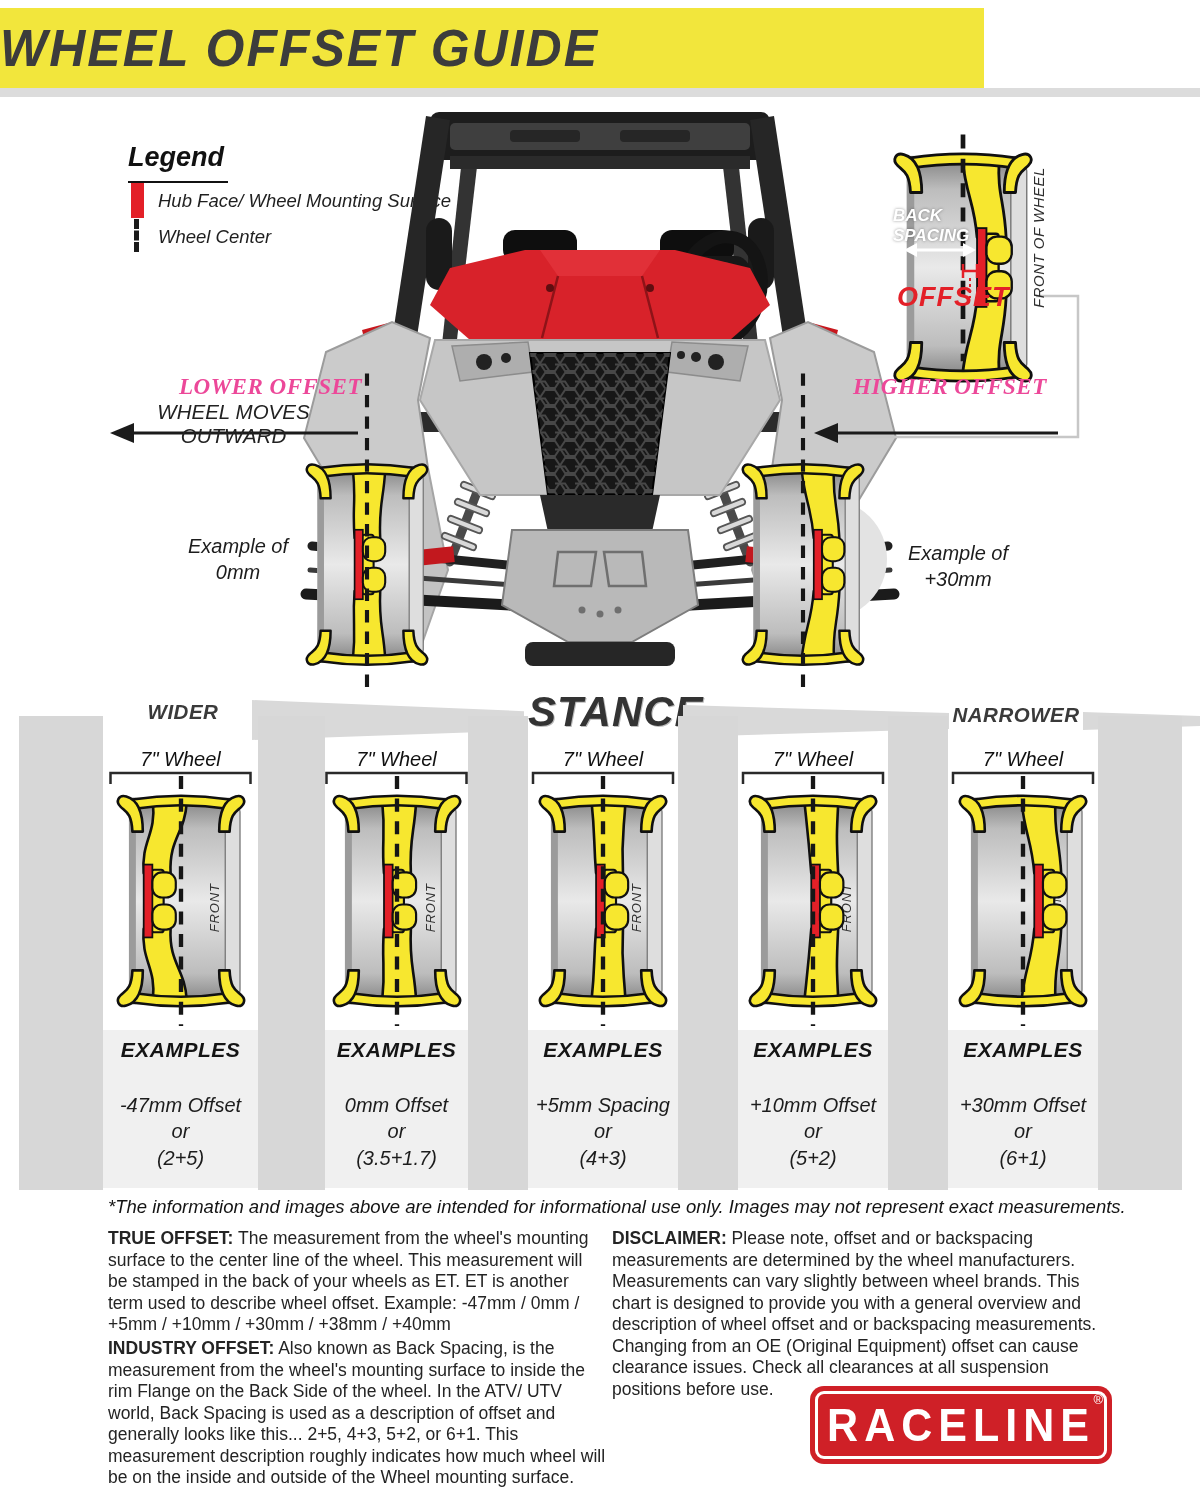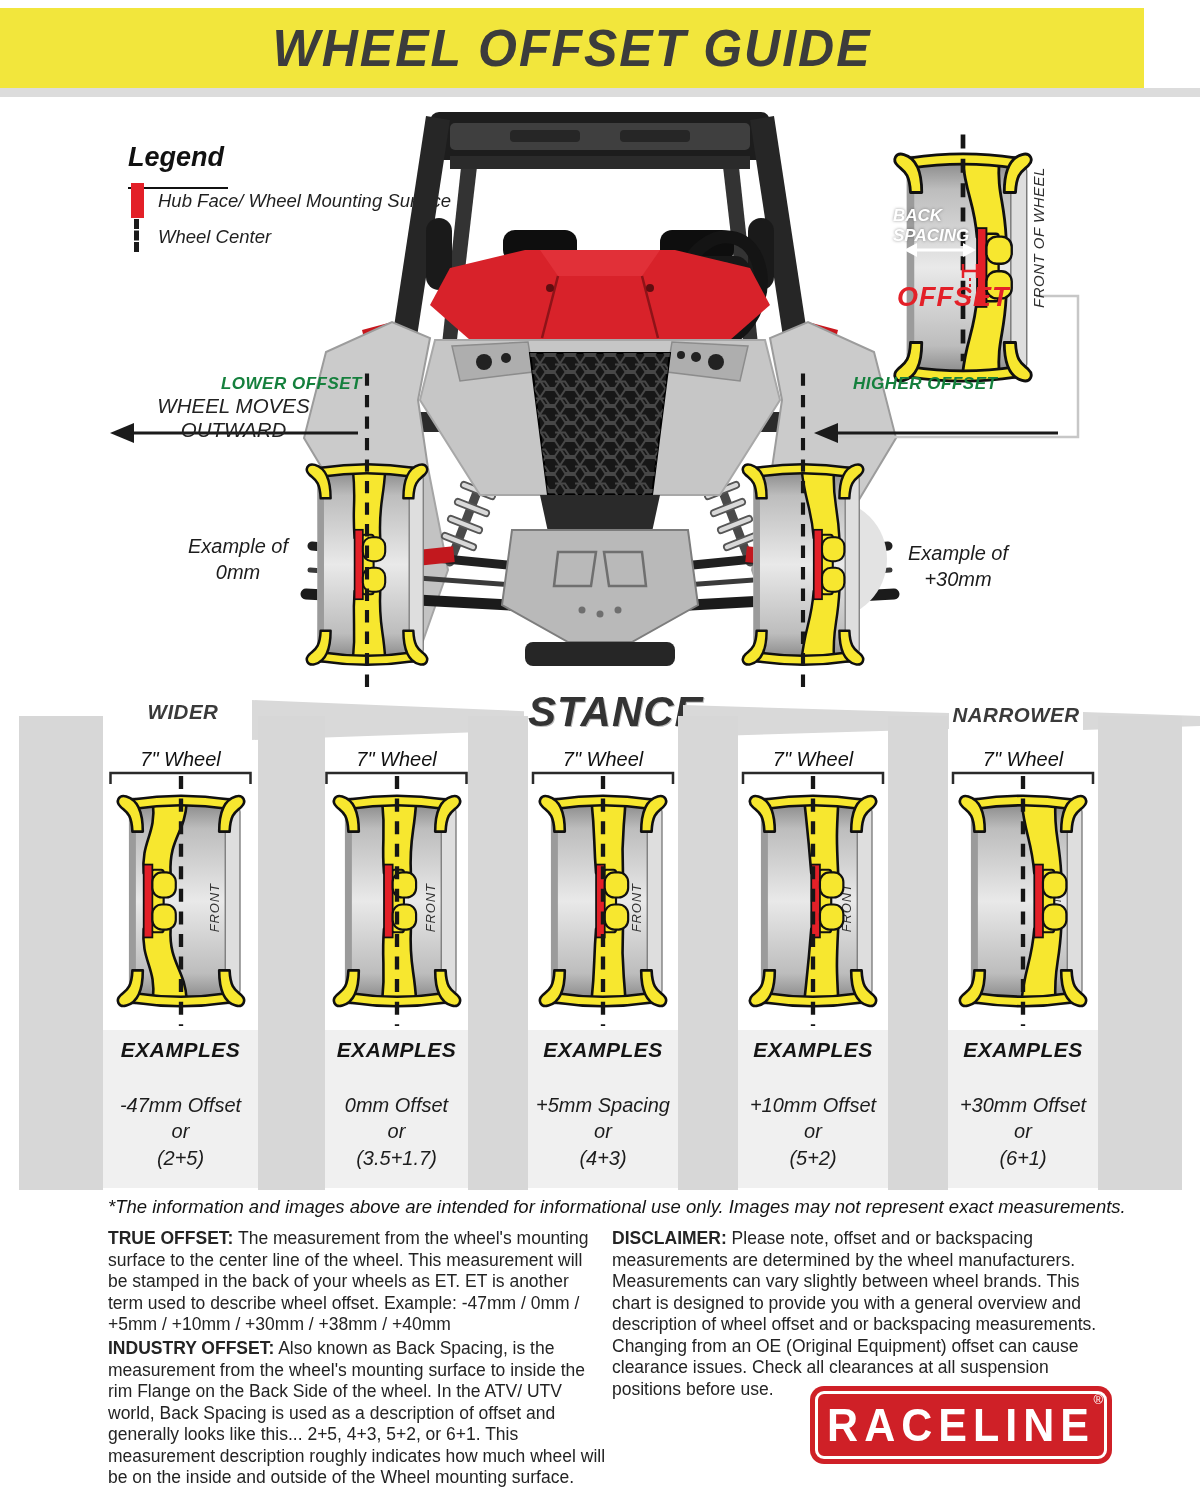--- a/index.html
+++ b/index.html
@@ -1,32 +1,32 @@
 <!DOCTYPE html>
 <html style="--banner: #f2e63c; --red: #e32028; --logored: #cf2027;"><head>
 <meta charset="utf-8">
 <style>
   html,body{margin:0;padding:0;background:#fff;}
   .page{position:relative;width:1200px;height:1500px;background:#fff;overflow:hidden;
         font-family:"Liberation Sans",sans-serif;color:#1d1d1d;}
   .abs{position:absolute;}
   
-  .banner{left:0;top:8px;width:1144px;height:80px;background:var(--banner,#f2e63c);
-          display:flex;align-items:center;justify-content:center;}
+  .banner{left:0;top:8px;width:984px;height:80px;background:var(--banner,#f2e63c);
+          display:flex;align-items:center;}
   .banner h1{margin:0;font-size:50px;font-weight:800;font-style:italic;color:#3c3c3c;
              letter-spacing:2px;transform:scaleY(1.04);}
   .understrip{left:0;top:88px;width:1200px;height:9px;background:#dcdcdc;}
   
   .legend-title{left:128px;top:142px;font-size:27px;font-style:italic;font-weight:600;color:#111;
-                border-bottom:2.5px solid #111;padding:0 4px 14px 0;}
+                border-bottom:2.5px solid #111;padding:0 4px 8px 0;}
   .legend-label{font-size:18.5px;font-style:italic;color:#1f1f1f;}
   .swatch-hub{left:131px;top:183px;width:13px;height:35px;background:var(--red,#e32028);}
   .swatch-center{left:134px;top:219px;width:0;height:33px;border-left:5px dashed #1a1a1a;}
   
-  .h-title{font-size:17px;font-weight:800;font-style:italic;color:#15803d;letter-spacing:.5px;}
+  .h-title{font-size:23px;font-weight:800;font-style:italic;color:#ec4899;letter-spacing:.5px;font-family:Liberation Serif, serif;}
   .h-sub{font-size:20.5px;font-style:italic;color:#222;}
   .example-label{font-size:20px;font-style:italic;color:#1c1c1c;text-align:center;line-height:1.3;}
   .backspacing-label{left:893px;top:206px;width:96px;color:#fff;font-weight:800;font-style:italic;
                      font-size:17px;line-height:1.15;text-shadow:0 0 3px rgba(60,60,60,.55);z-index:7;}
   .offset-word{left:897px;top:282px;font-size:27px;font-weight:800;font-style:italic;
                color:var(--red,#e32028);letter-spacing:1px;z-index:7;}
   .fow{left:1030px;top:148px;height:160px;writing-mode:vertical-rl;transform:rotate(180deg);
        font-size:15px;font-style:italic;color:#2d2d2d;letter-spacing:.5px;z-index:7;}
   .gray-circle{left:767px;top:499px;width:120px;height:120px;border-radius:50%;background:#e3e3e3;z-index:2;}
   

